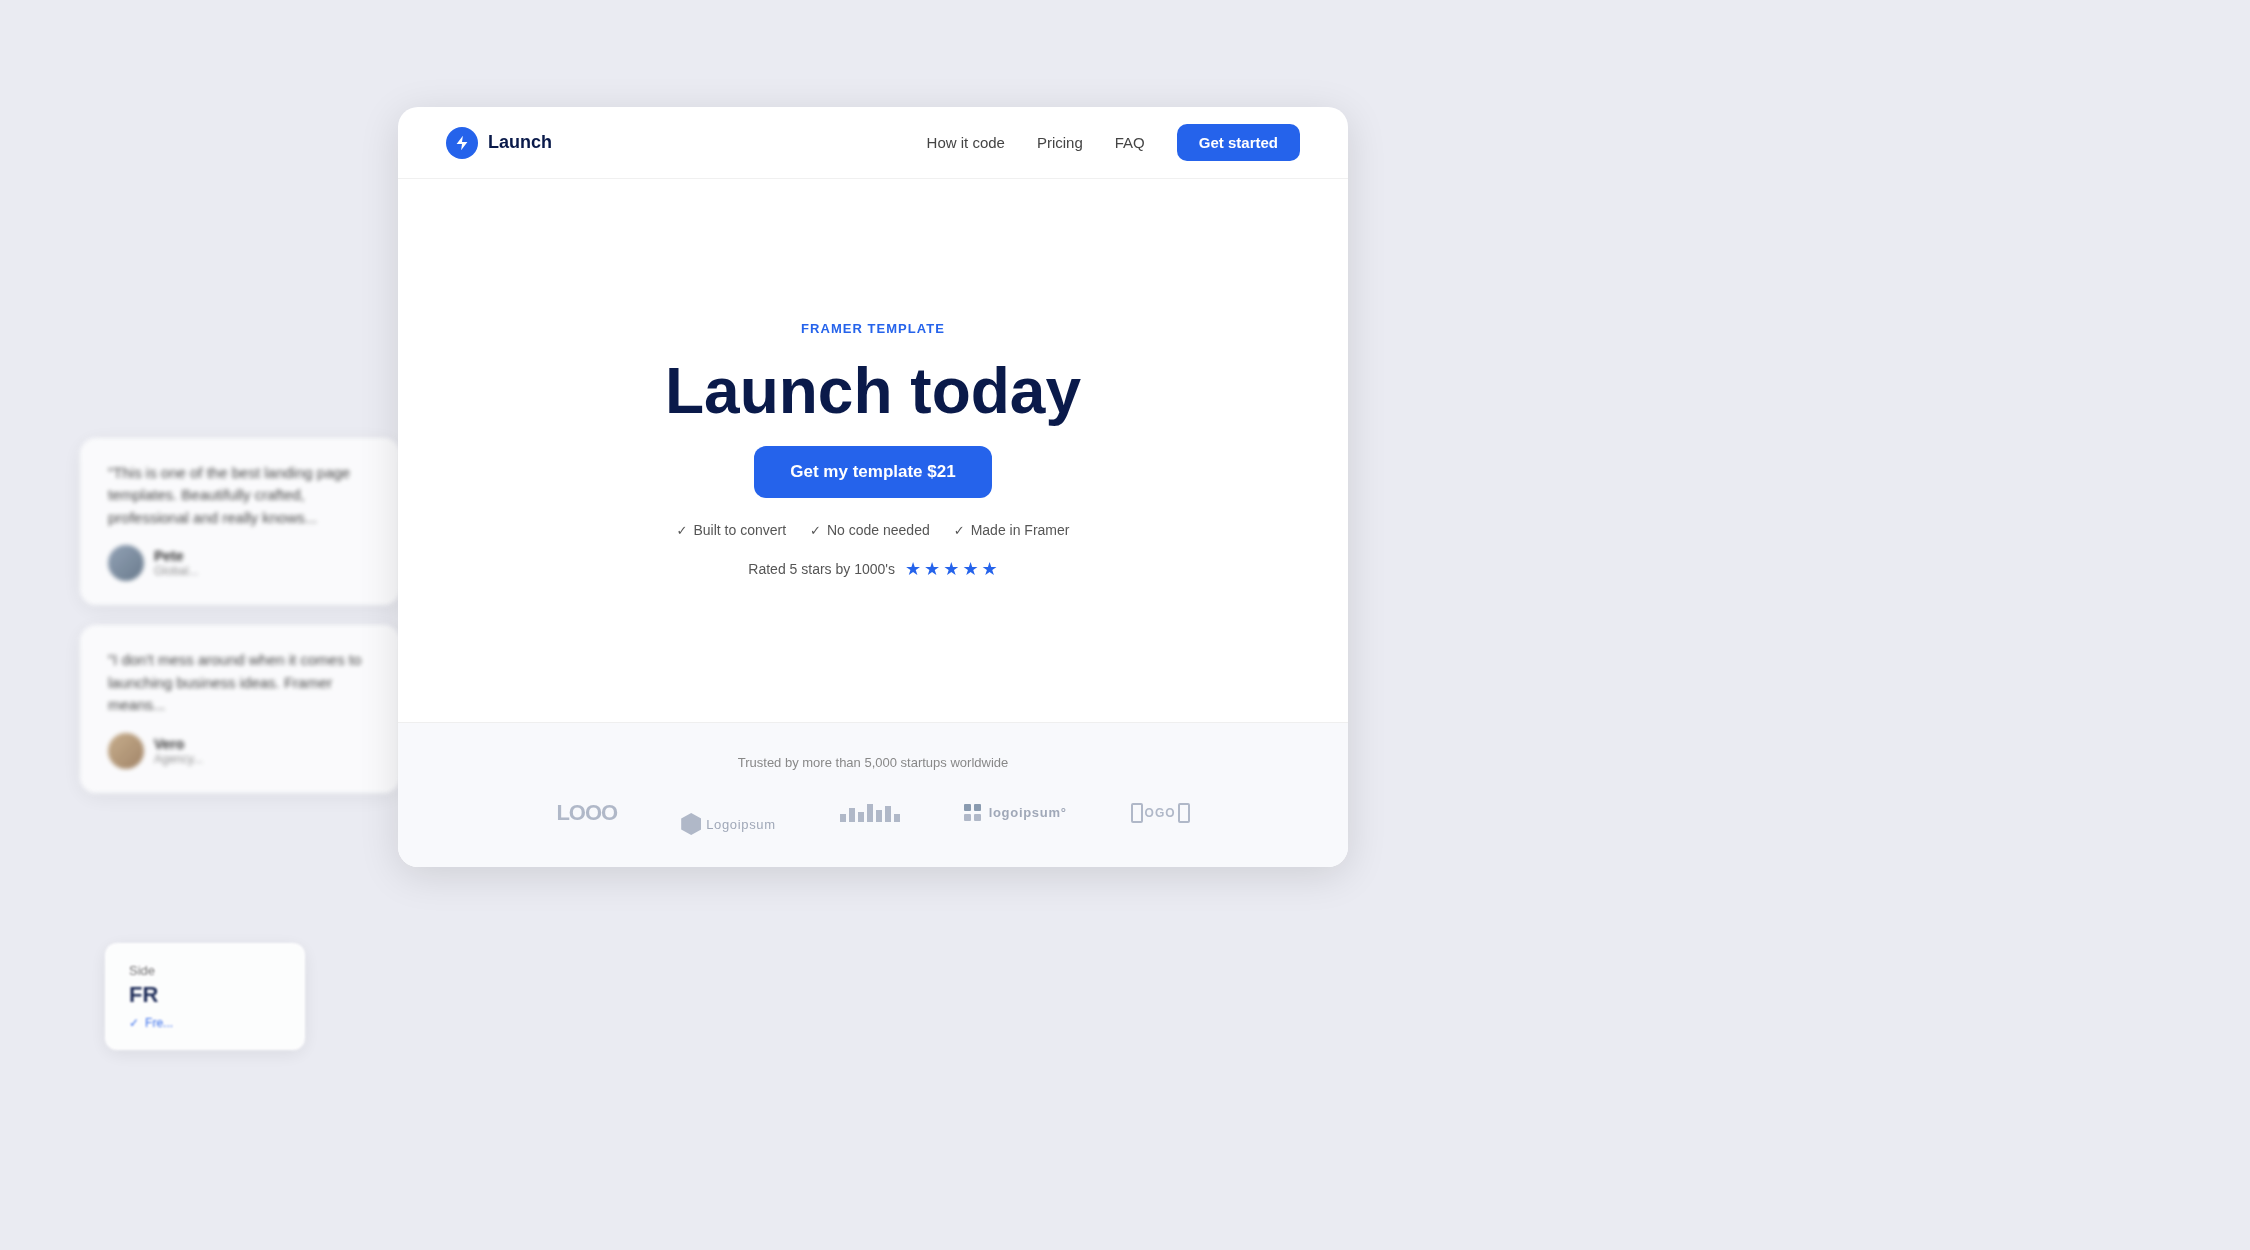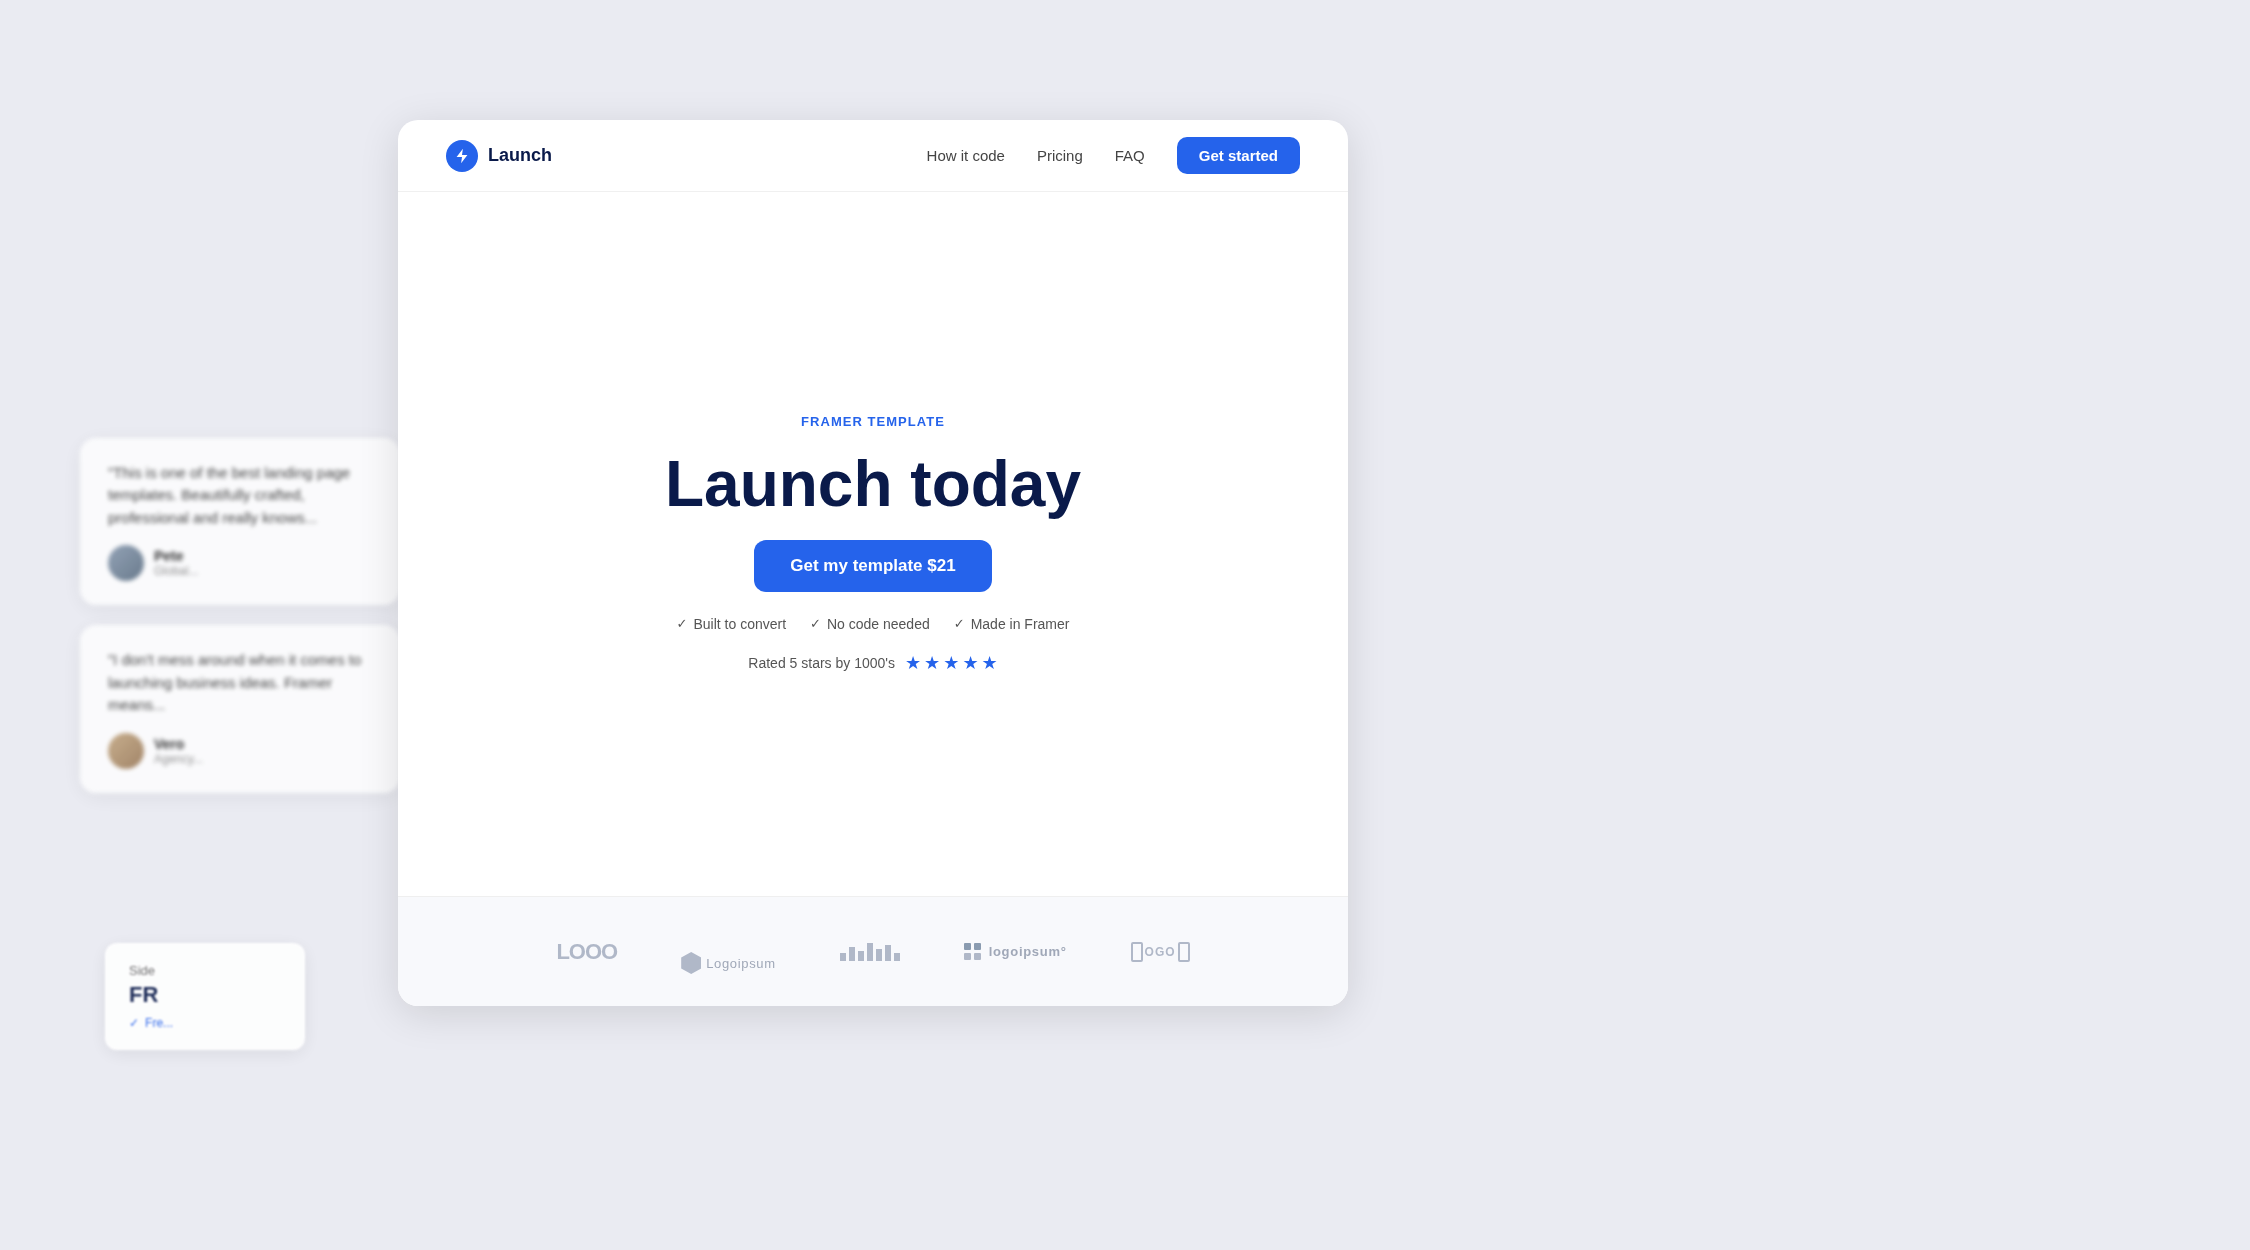--- a/index.html
+++ b/index.html
@@ -119,23 +119,23 @@
       align-items: center;
       gap: 6px;
       font-size: 12px;
       color: #2563eb;
     }
 
     
     .main-card {
       position: absolute;
       left: 398px;
-      top: 120px;
+      top: 107px;
       width: 950px;
-      height: 886px;
+      height: 760px;
       background: white;
       border-radius: 20px;
       box-shadow: 0 8px 40px rgba(0,0,0,0.12);
       overflow: hidden;
       display: flex;
       flex-direction: column;
     }
 
     
     .navbar {
@@ -474,20 +474,21 @@
         <span class="star">★</span>
         <span class="star">★</span>
         <span class="star">★</span>
         <span class="star">★</span>
         <span class="star">★</span>
       </div>
     </div>
   </div>
 
   <div class="trusted-section">
+    <p class="trusted-label">Trusted by more than 5,000 startups worldwide</p>
     <div class="logo-strip">
 
       <div class="brand-logo loco-logo">
         <span>LOOO</span>
       </div>
 
       <div class="brand-logo logoipsum-logo">
         <div class="logoipsum-shield"></div>
         <span>Logoipsum</span>
       </div>

